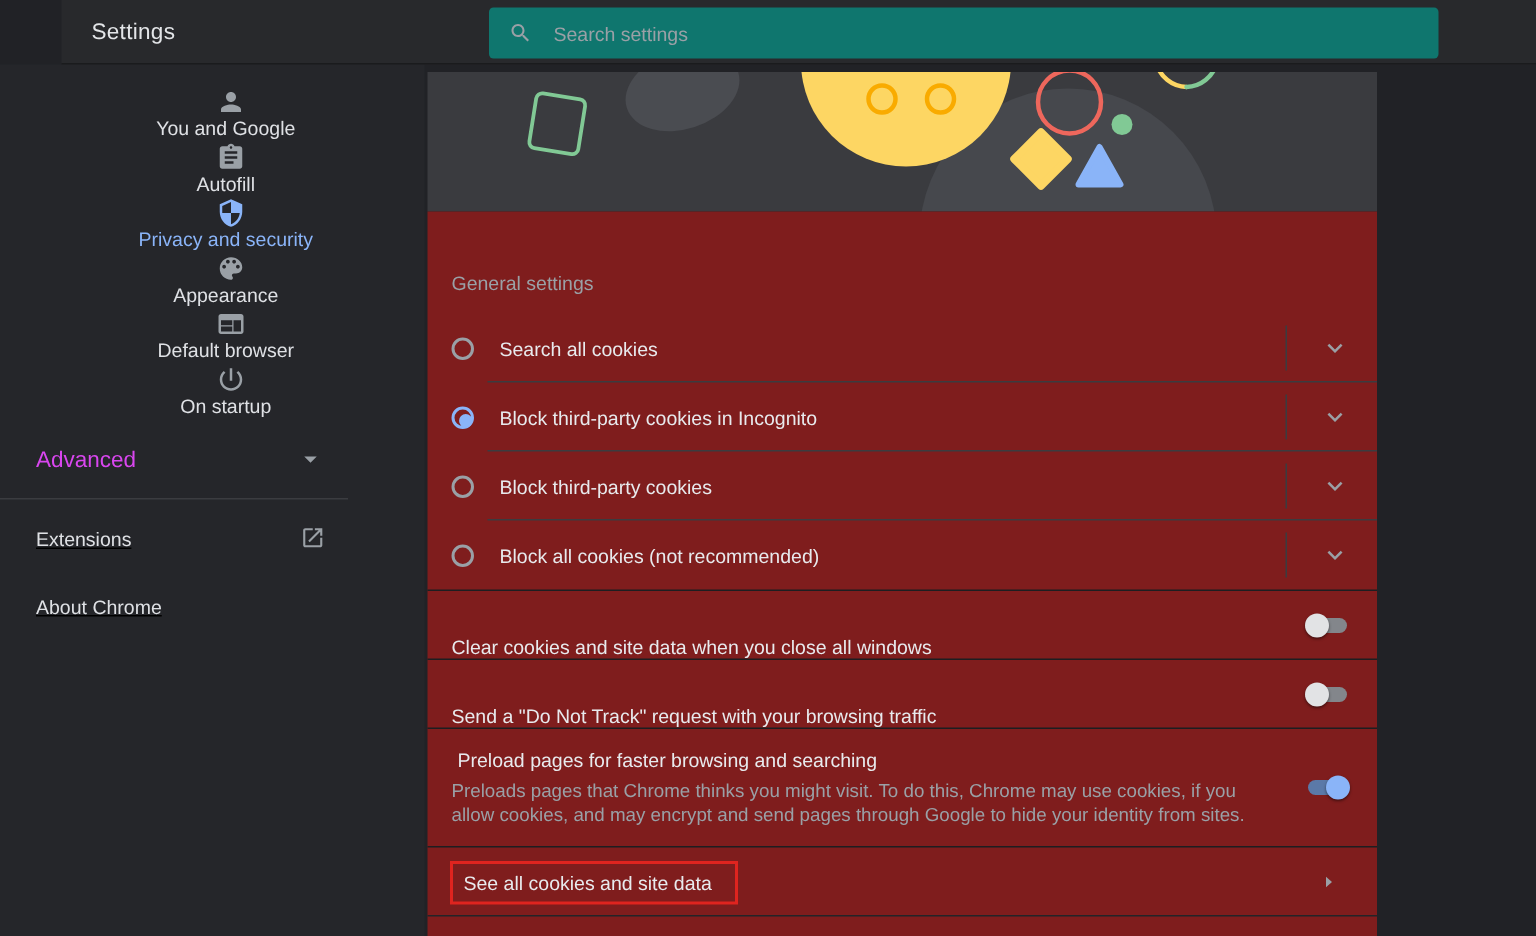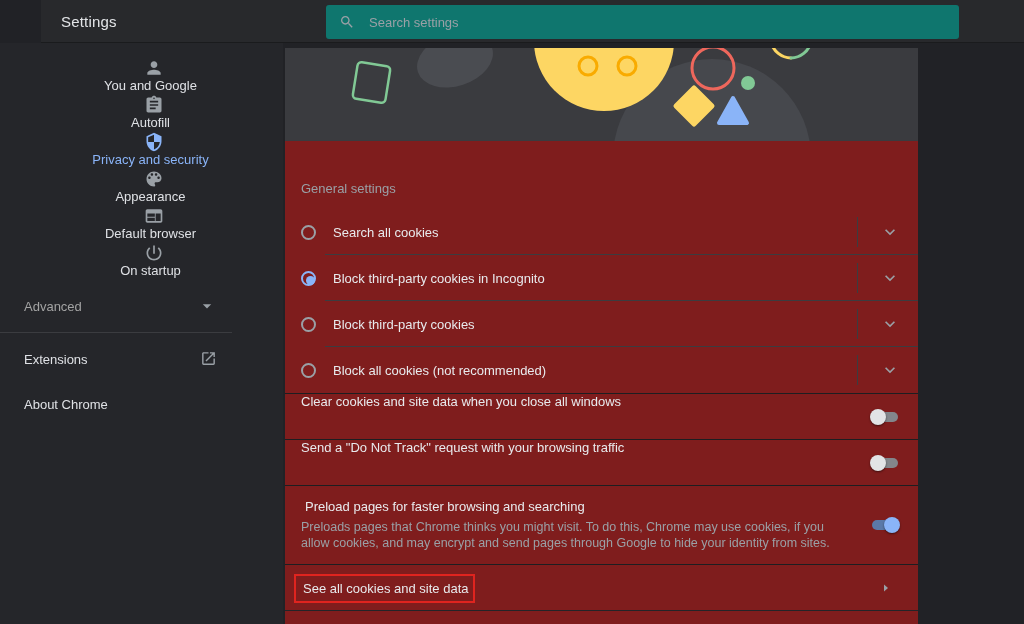--- a/index.html
+++ b/index.html
@@ -15,59 +15,59 @@
   .searchbox input::placeholder{color:#9aa0a6;}
 
   
   .sidebar{position:absolute;left:0;top:43px;width:283px;height:581px;background:#25262a;}
   .side-item{position:relative;height:37px;display:flex;align-items:center;cursor:pointer;flex-direction:column;}
   .side-item .ic{width:20px;height:20px;margin-left:24px;flex:0 0 20px;}
   .side-item .lbl{margin-left:18px;font-size:13px;font-weight:500;color:#dfe1e5;}
   .side-item.active .lbl{color:#8ab4f8;}
   .side-pad{height:15px;}
   .advanced-row{position:relative;height:38px;margin-top:7px;display:flex;align-items:center;cursor:pointer;}
-  .advanced-row .lbl{margin-left:24px;font-size:13px;font-weight:500;color:#a3a3a3;}
+  .advanced-row .lbl{margin-left:24px;font-size:15px;font-weight:500;color:#d946ef;}
   .advanced-row .caret{position:absolute;right:66px;top:9px;}
   .side-divider{width:232px;border-top:1px solid #3b3c40;margin-top:7px;}
-  .ext-row{position:relative;height:38px;margin-top:7px;display:flex;align-items:center;cursor:pointer;}
+  .ext-row{position:relative;height:38px;margin-top:7px;display:flex;align-items:center;cursor:pointer;text-decoration:underline;}
   .ext-row .lbl{margin-left:24px;font-size:13px;font-weight:500;color:#dfe1e5;}
   .ext-row .ext-ic{position:absolute;right:66px;top:10px;}
 
   
   .content{position:absolute;left:285px;top:43px;width:633px;height:581px;}
   .banner{position:absolute;left:0;top:5px;width:633px;height:93px;background:#3a3b3f;overflow:hidden;}
   .card{position:absolute;left:0;top:98px;width:633px;height:483px;background:#7f1d1d;}
 
   .section-label{padding:40px 0 13px 16px;font-size:13px;font-weight:500;color:#9aa0a6;}
 
   .radio-row{position:relative;height:46px;display:flex;align-items:center;cursor:pointer;}
   .radio-row .sep{position:absolute;left:40px;right:0;bottom:0;border-bottom:1px solid #3b3c40;}
   .radio{position:relative;width:15px;height:15px;border:2px solid #9aa0a6;border-radius:50%;margin-left:16px;flex:0 0 15px;}
   .radio.selected{border-color:#8ab4f8;}
   .radio.selected .dot{position:absolute;left:3px;top:3px;width:9px;height:9px;border-radius:50%;background:#8ab4f8;}
   .radio-row .lbl{margin-left:17px;font-size:13px;font-weight:500;color:#e8eaed;}
   .vdiv{position:absolute;right:60px;top:8px;bottom:8px;border-left:1px solid #3b3c40;}
   .chev{position:absolute;right:18px;top:50%;margin-top:-10px;cursor:pointer;}
 
-  .toggle-row{position:relative;height:46px;display:flex;align-items:flex-start;border-top:1px solid #1d1e21;cursor:pointer;}
+  .toggle-row{position:relative;height:46px;display:flex;align-items:flex-end;border-top:1px solid #1d1e21;cursor:pointer;}
   .toggle-row .lbl{margin-left:16px;font-size:13px;font-weight:500;color:#e8eaed;}
   .toggle-row.tall{height:79px;align-items:flex-start;}
   .toggle-row.tall .txt{margin:13px 0 0 16px;width:552px;}
   .toggle-row.tall .lbl{margin-left:4px;display:block;}
   .sub{margin-top:5px;font-size:12.5px;line-height:16px;color:#9aa0a6;font-weight:400;}
 
   .toggle{position:absolute;right:20px;top:50%;width:26px;height:10px;margin-top:-5px;}
   .toggle .track{position:absolute;left:0;top:0;width:26px;height:10px;border-radius:5px;background:#83868b;}
   .toggle .knob{position:absolute;top:-3px;width:16px;height:16px;border-radius:50%;background:#e2e3e5;box-shadow:0 1px 2px rgba(0,0,0,.5);}
   .toggle.off .knob{left:-2px;}
   .toggle.on .track{background:#5b79a8;}
   .toggle.on .knob{right:-2px;background:#8ab4f8;}
 
   .link-row{position:relative;height:47px;border-top:1px solid #1d1e21;border-bottom:1px solid #232428;cursor:pointer;}
-  .red-box{position:absolute;left:9px;top:9px;height:29px;display:flex;align-items:center;padding:0 4px 0 7px;border:2px solid #df241f;}
+  .red-box{position:absolute;left:15px;top:9px;height:29px;display:flex;align-items:center;padding:0 15px 0 7px;border:2px solid #df241f;}
   .link-row .lbl{font-size:13px;font-weight:500;color:#e8eaed;white-space:nowrap;}
   .arrow{position:absolute;right:26px;top:50%;margin-top:-6px;}
 </style>
 </head>
 <body>
 
 <div class="app">
 
   <div class="topbar">
     <div class="app-title">Settings</div>

